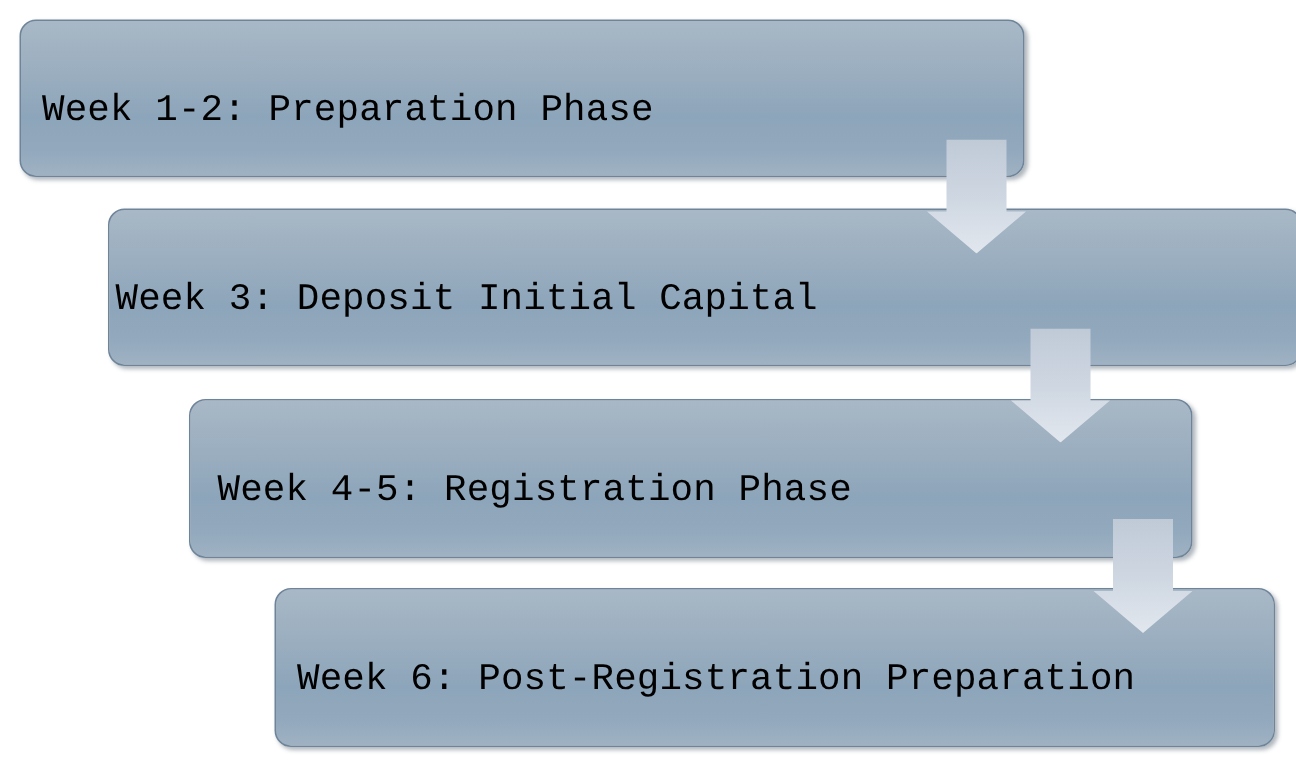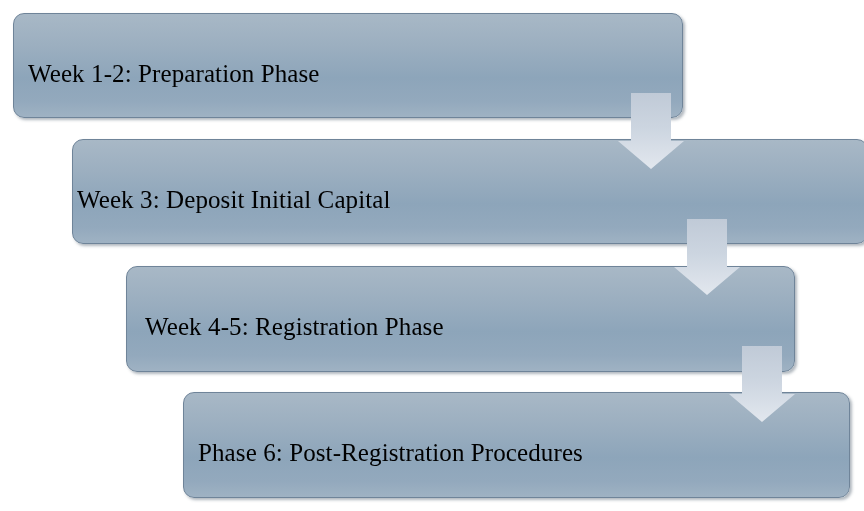--- a/index.html
+++ b/index.html
@@ -35,21 +35,21 @@
     box-sizing: border-box;
     display: flex;
     align-items: center;
   }
   .step-label {
     color: #000000;
     font-size: 25px;
     line-height: 1.1;
     letter-spacing: 0.1px;
     white-space: nowrap;
-    font-family: Liberation Serif, serif;
+    font-family: Liberation Mono, monospace;
     margin-top: 16px;
   }
   .connector-arrow {
     position: absolute;
   }
   .connector-arrow svg {
     display: block;
   }
   
   .layer-boxes { position: absolute; left: 0; top: 0; width: 864px; height: 511px; z-index: 1; }
@@ -68,21 +68,21 @@
 
     <div class="step-box" id="box-2" style="left: 72px; top: 139px; width: 796px; height: 105px; padding-left: 4px;">
       <span class="step-label">Week 3: Deposit Initial Capital</span>
     </div>
 
     <div class="step-box" id="box-3" style="left: 126px; top: 266px; width: 669px; height: 106px; padding-left: 18px;">
       <span class="step-label">Week 4-5: Registration Phase</span>
     </div>
 
     <div class="step-box" id="box-4" style="left: 183px; top: 392px; width: 667px; height: 106px; padding-left: 14px;">
-      <span class="step-label">Phase 6: Post-Registration Procedures</span>
+      <span class="step-label">Week 6: Post-Registration Preparation</span>
     </div>
 
   </div>
 
   <div class="layer-arrows">
 
     <div class="connector-arrow" id="arrow-1" style="left: 618px; top: 93px; width: 66px; height: 76px;">
       <svg width="66" height="76" viewBox="0 0 66 76" xmlns="http://www.w3.org/2000/svg">
         <defs>
           <linearGradient id="agrad1" x1="0" y1="0" x2="0" y2="1">

